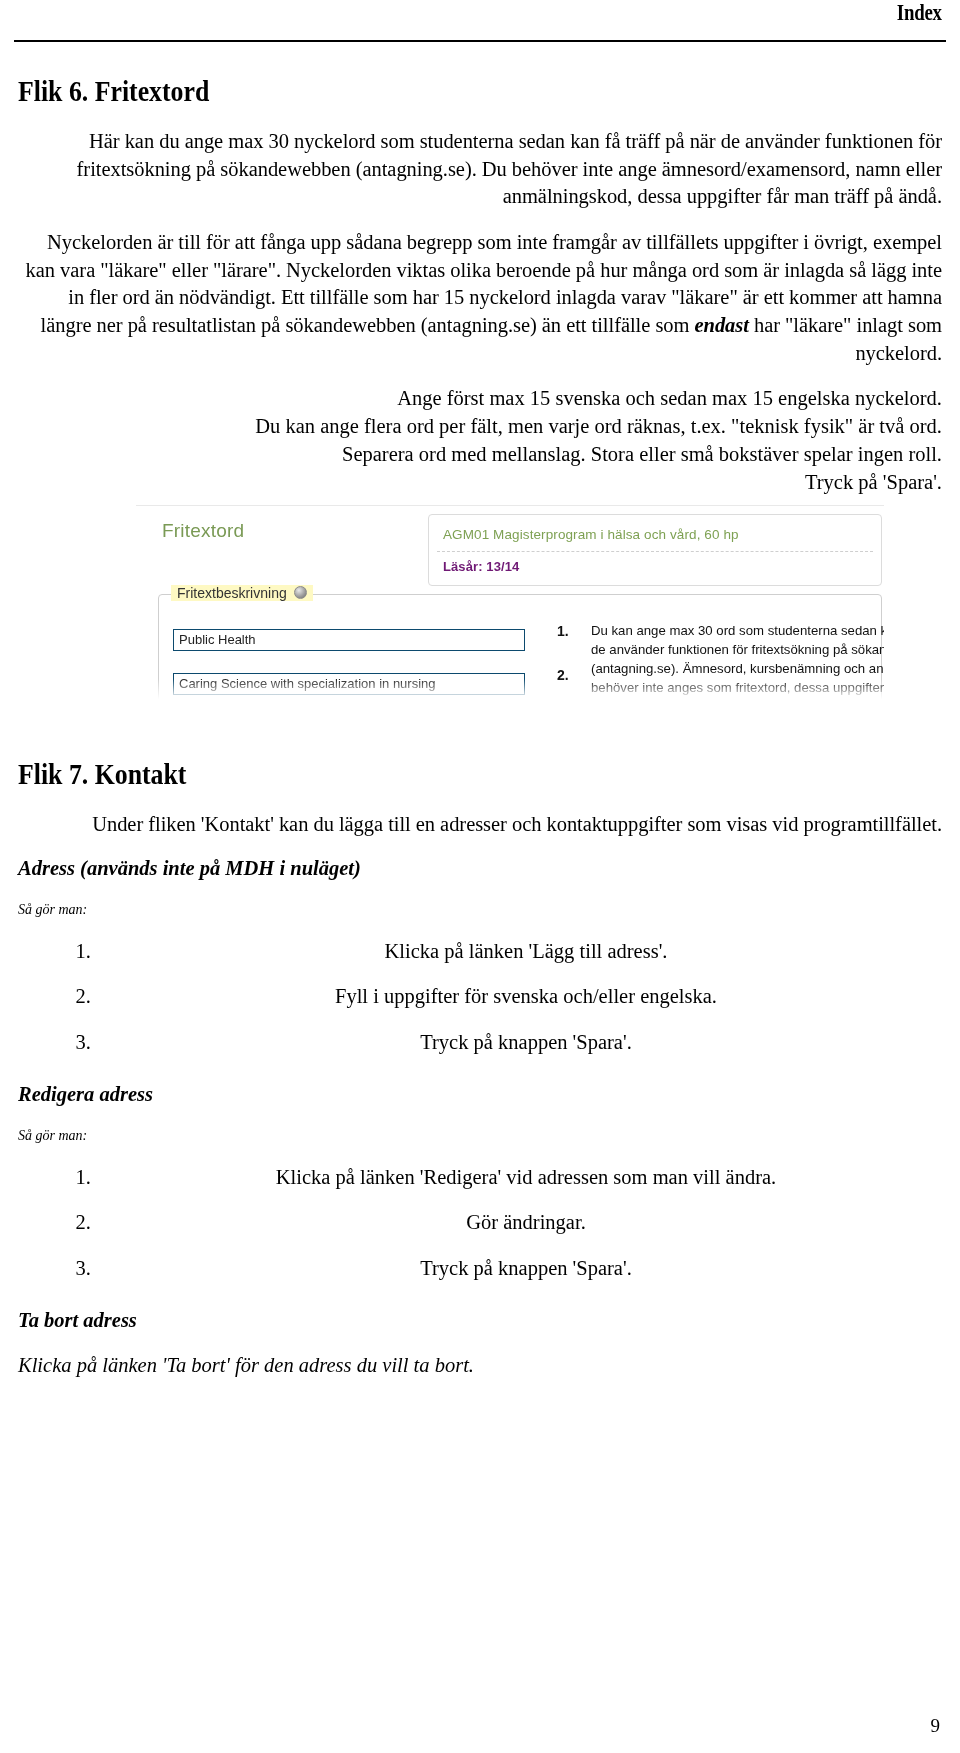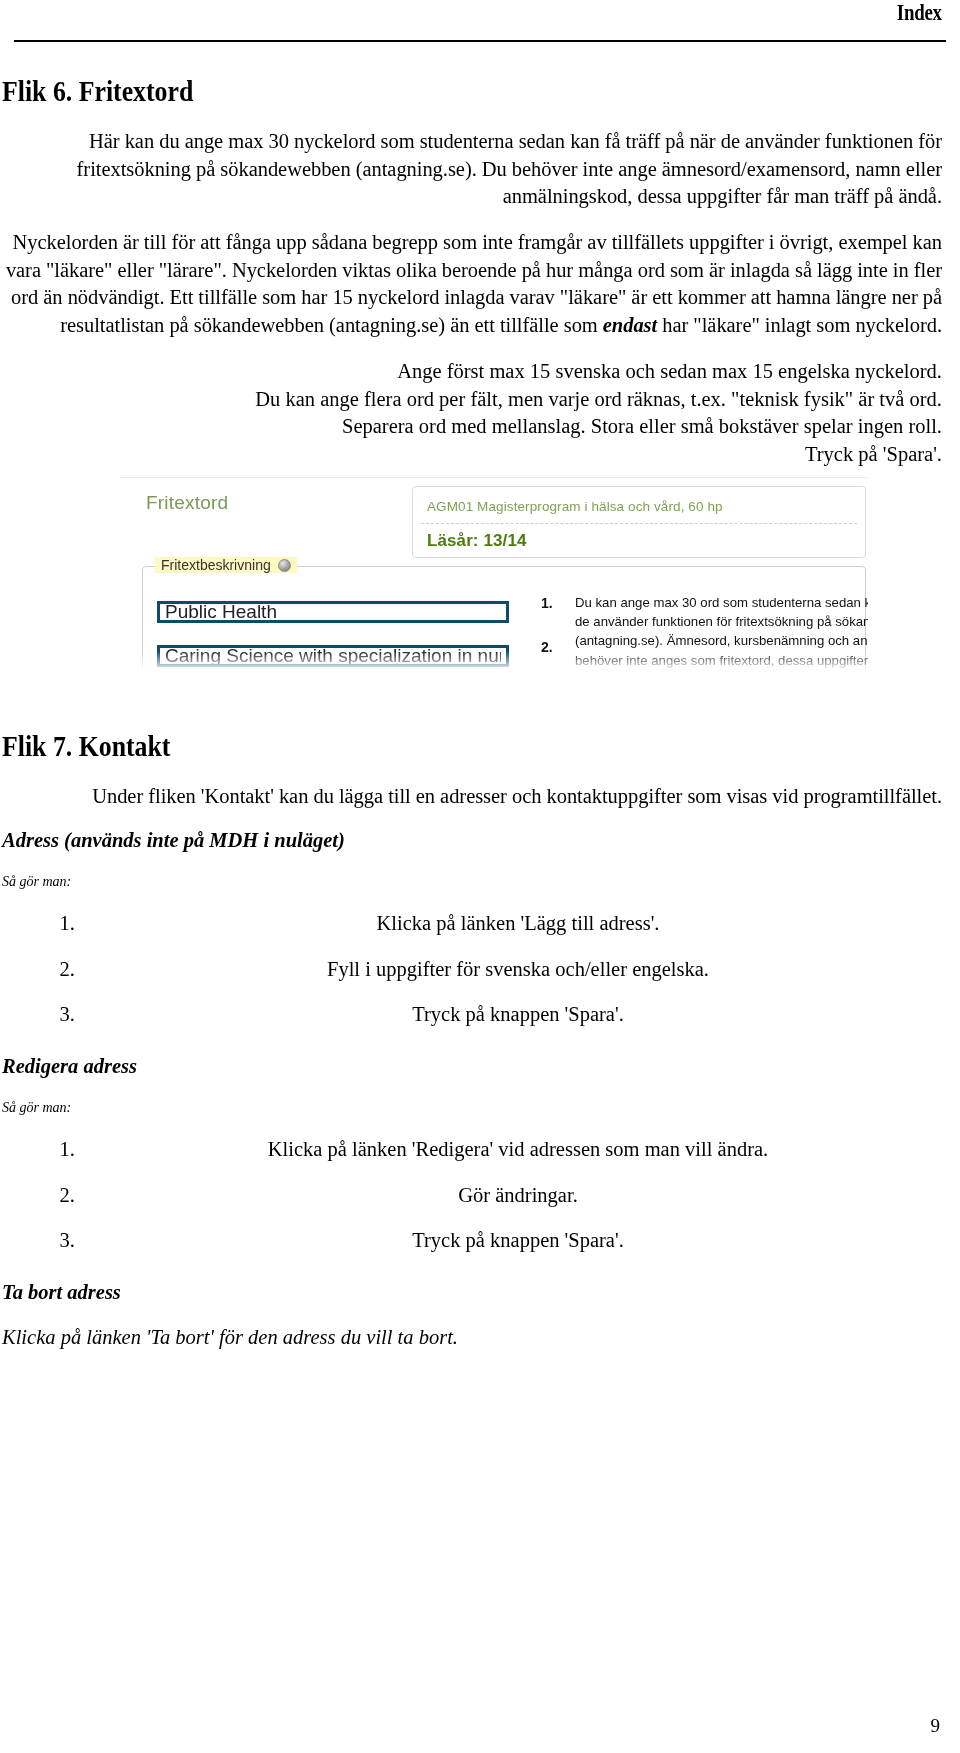--- a/index.html
+++ b/index.html
@@ -32,21 +32,21 @@
     white-space: nowrap;
   }
   .header-rule {
     position: absolute; left: 14px; right: 14px; top: 40px;
     height: 0; border-top: 2.5px solid #000;
   }
 
   
   .content {
     position: absolute;
-    left: 2px; right: 18px; top: 60px;
+    left: 18px; right: 18px; top: 60px;
   }
 
   h1.flik {
     font-family: "Liberation Serif", serif;
     font-weight: 700;
     font-size: 30px;
     margin: 14px 0 20px 0;
     letter-spacing: 0px;
     transform: scaleX(0.86);
     transform-origin: left center;
@@ -99,21 +99,21 @@
   .shot-idbox .code {
     position:absolute; left: 14px; top: 12px;
     font-size: 13.5px; color: #7ea153; letter-spacing:.1px; white-space:nowrap;
   }
   .shot-idbox .dashed {
     position:absolute; left: 8px; right: 8px; top: 36px;
     border-top: 1px dashed #cfcfcf;
   }
   .shot-idbox .year {
     position:absolute; left: 14px; top: 44px;
-    font-size: 17px; color: #4d7c0f; font-weight:700; letter-spacing:.1px;
+    font-size: 13px; color: #701a75; font-weight:700; letter-spacing:.1px;
   }
 
   .fieldset {
     position: absolute; left: 22px; top: 88px; right: 2px; bottom: -40px;
     border: 1px solid #cfcfcf; border-radius: 4px;
     background: #fff;
   }
   .legend {
     position: absolute; left: 12px; top: -10px;
     background: #fef9c3; padding: 0 6px;
@@ -122,23 +122,23 @@
   }
   .help-icon {
     display:inline-block; width: 13px; height: 13px; border-radius: 50%;
     background: radial-gradient(circle at 35% 30%, #e8e8e8 0%, #9a9a9a 60%, #6c6c6c 100%);
     border: 1px solid #8a8a8a;
   }
 
   .tb {
     position: absolute;
     height: 22px;
-    border: 3px solid #0c4a6e;
+    border: 1px solid #0c4a6e;
     background: #fff;
-    font-size: 19px;
+    font-size: 13px;
     color: #222;
     padding: 2px 5px;
     line-height: 18px;
     white-space: nowrap;
     overflow: hidden;
   }
   .tb.f1 { left: 14px; top: 34px; width: 352px; }
   .tb.f2 { left: 14px; top: 78px; width: 352px; }
 
   .olnum {

